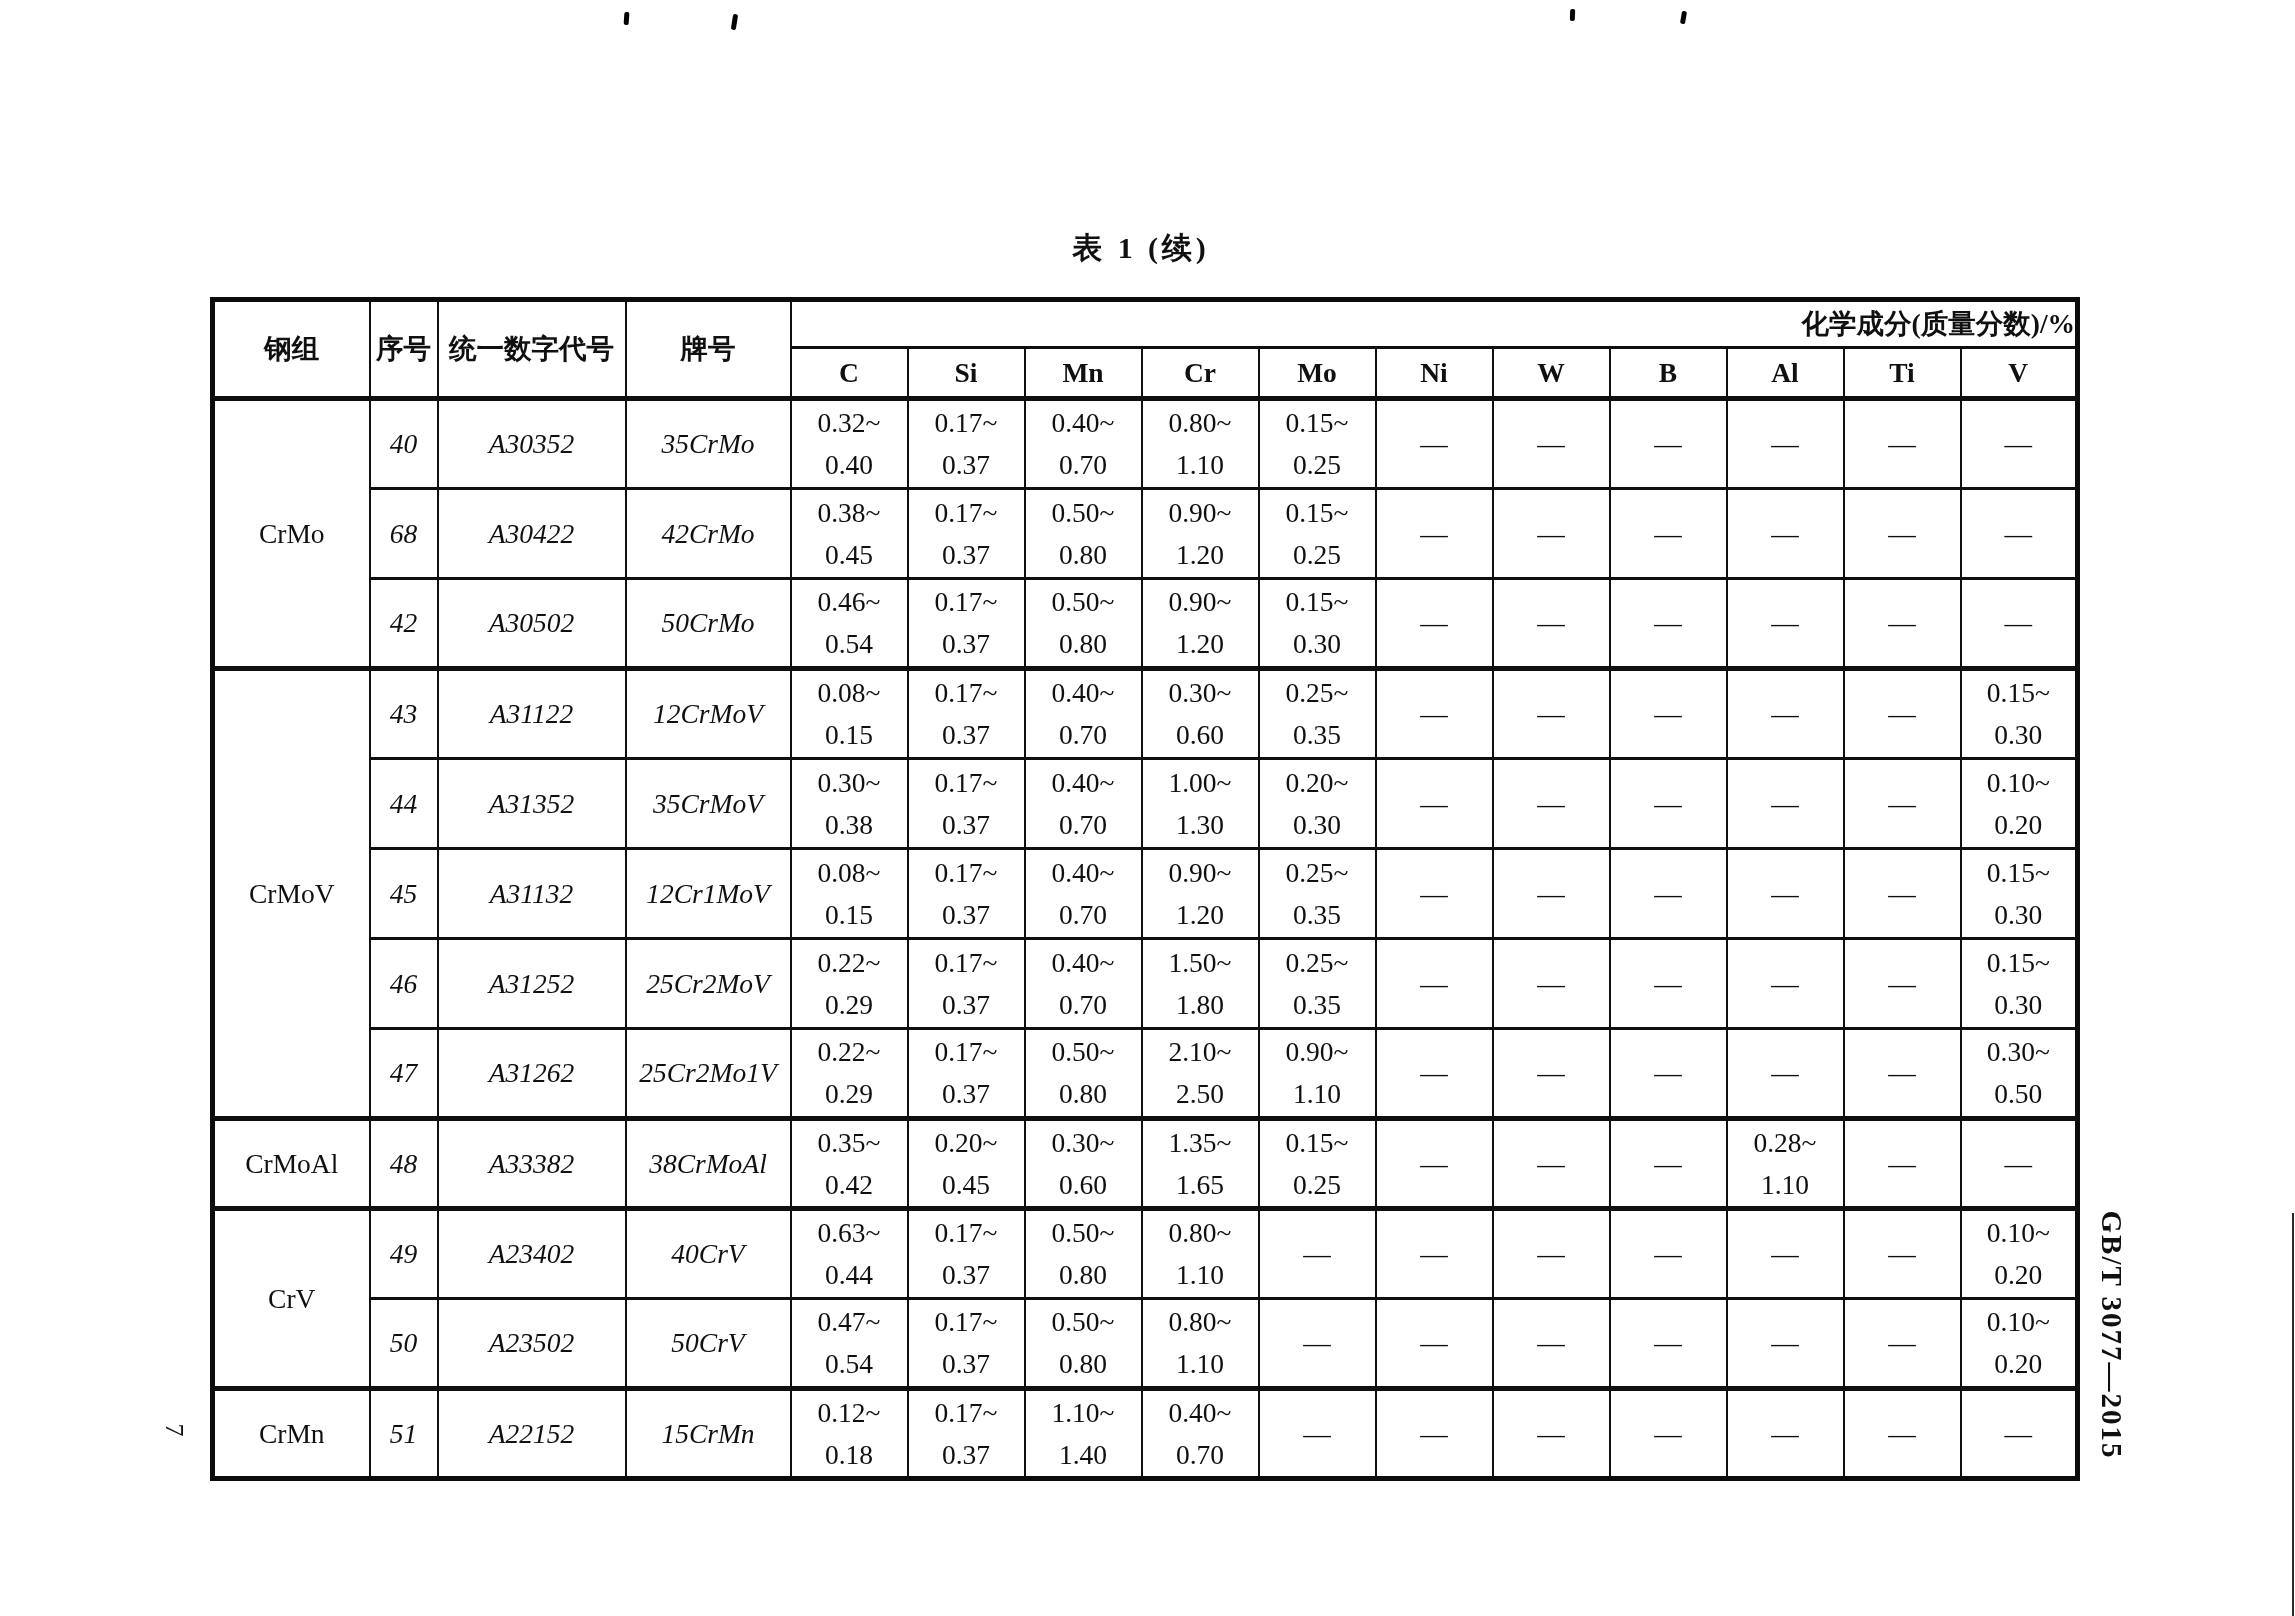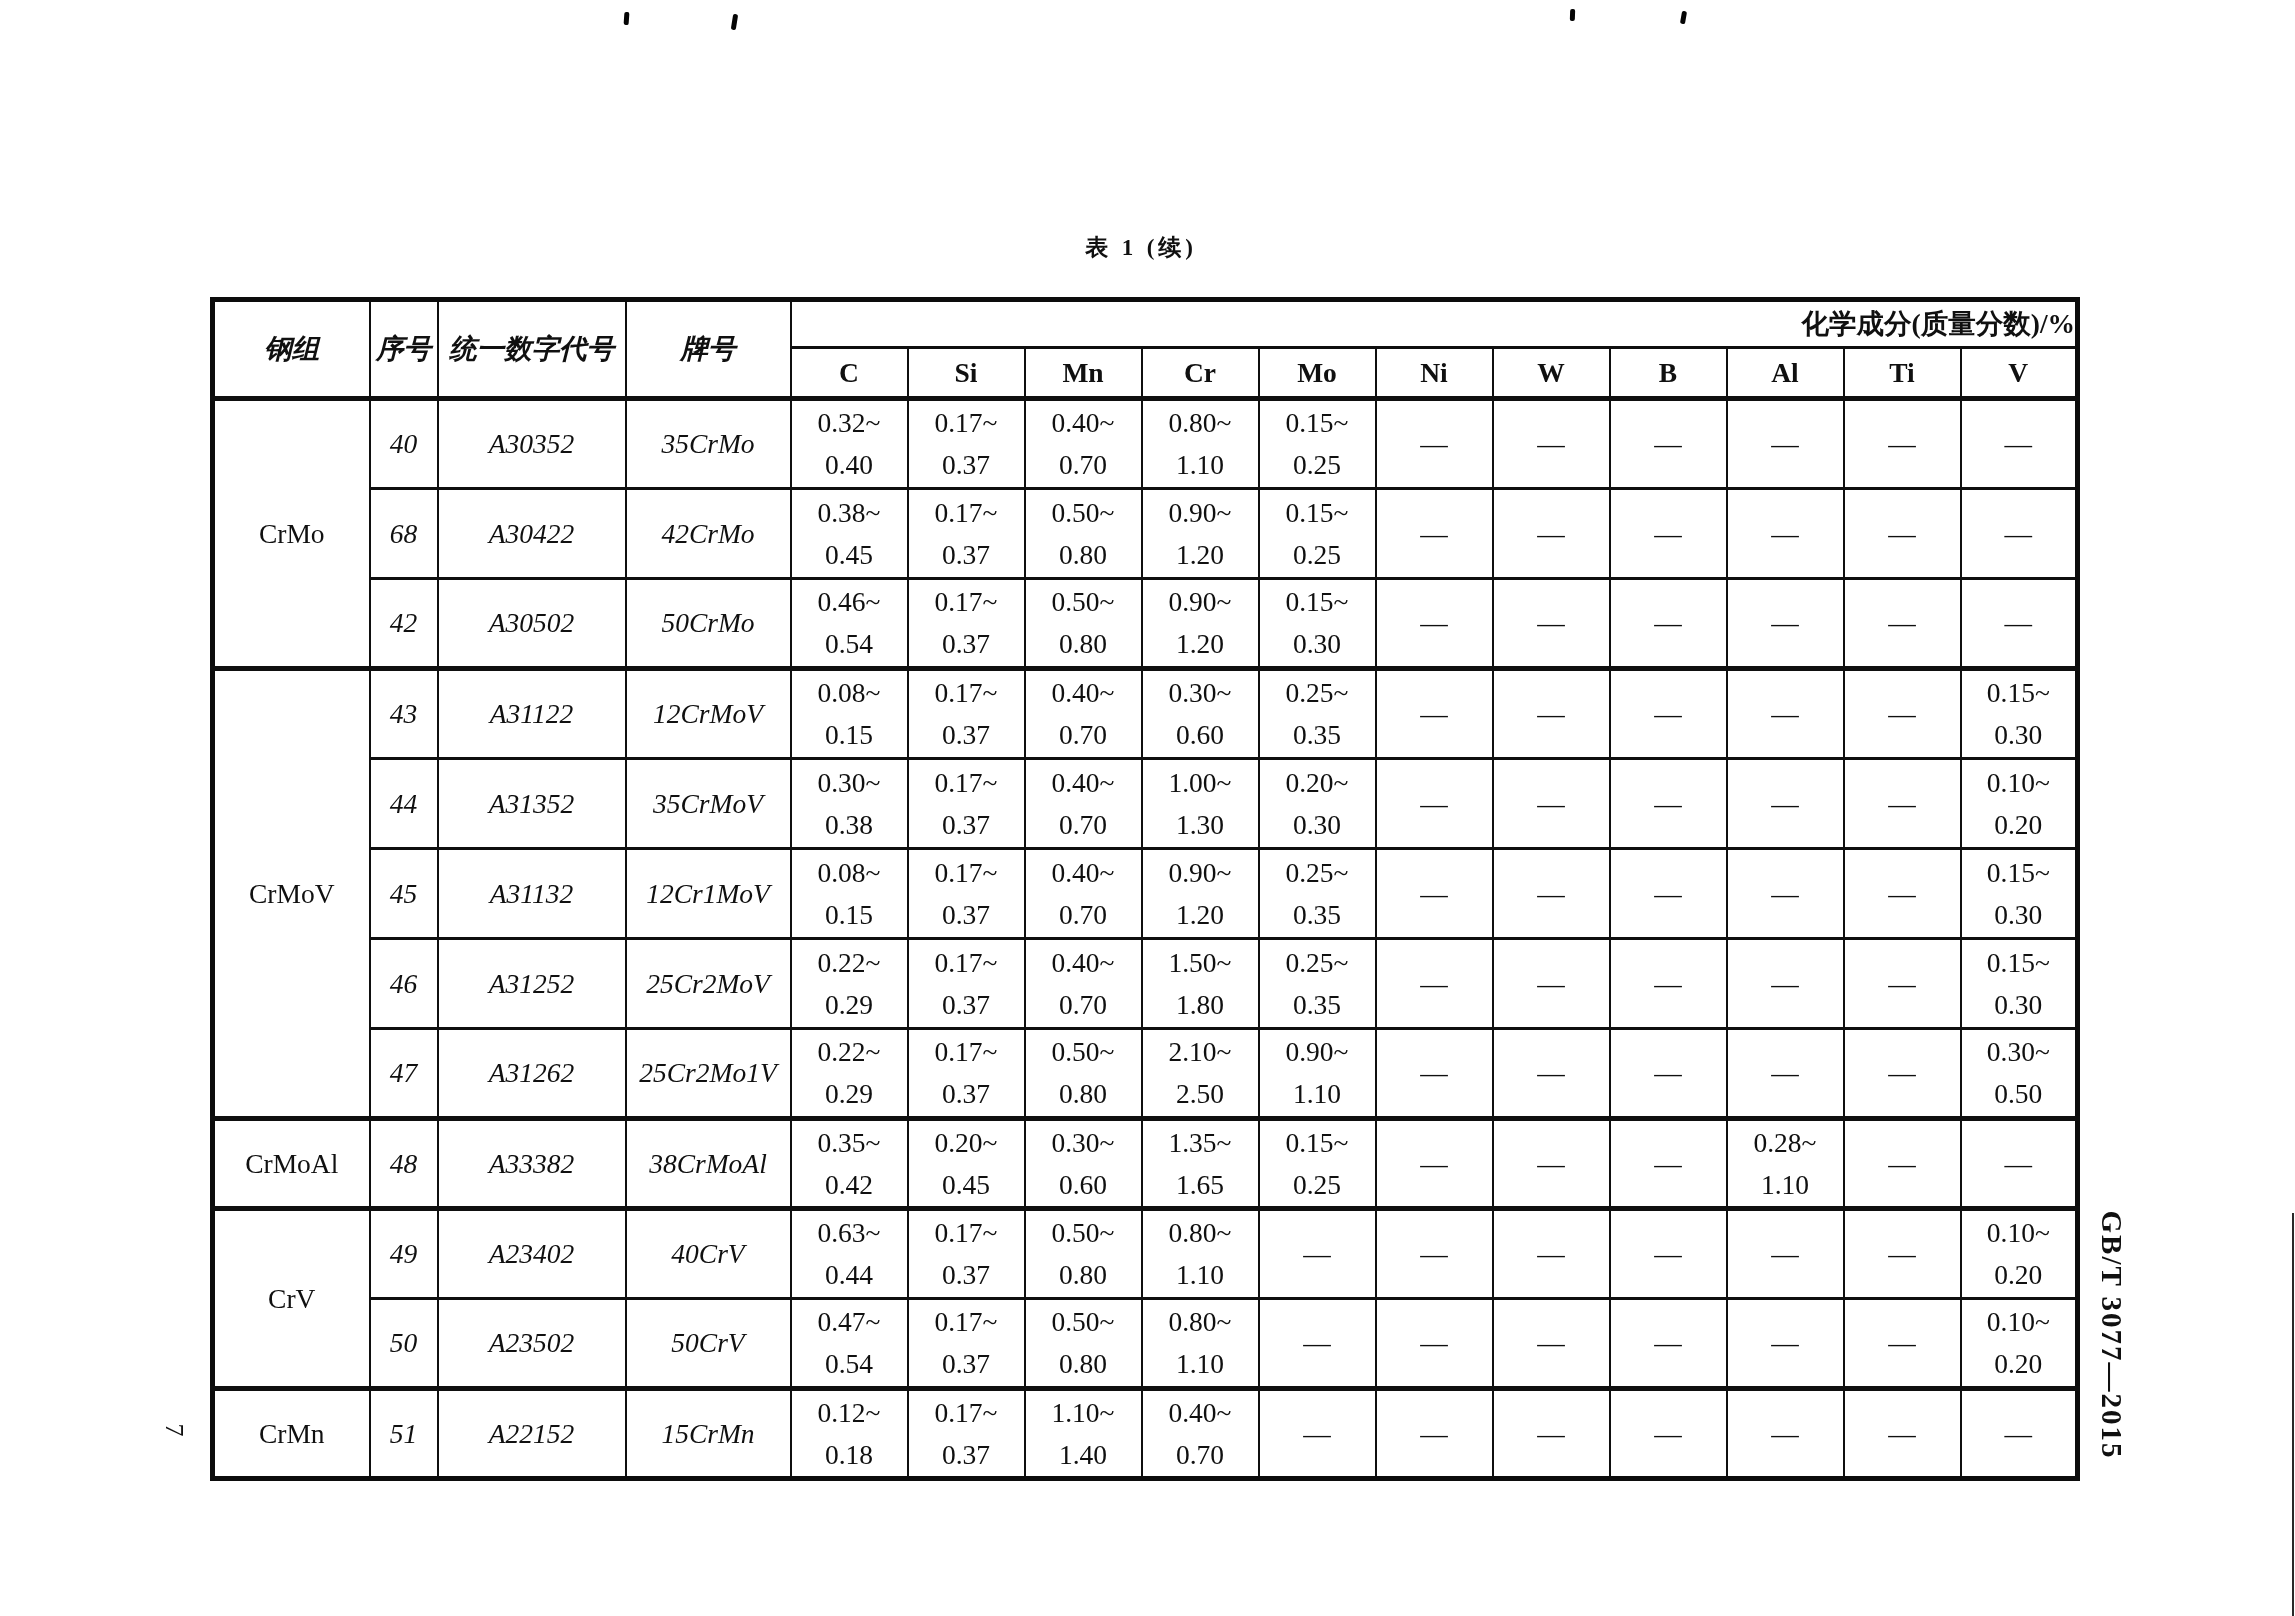--- a/index.html
+++ b/index.html
@@ -11,41 +11,41 @@
   
   .speck { position:absolute; width:4.6px; height:13px; background:#050505; border-radius:2px; }
   .speck.s1 { left:624px;  top:11.8px; transform:rotate(4deg); }
   .speck.s2 { left:732px; top:14.4px; transform:rotate(9deg); height:15.7px; }
   .speck.s3 { left:1570px; top:9.2px; transform:rotate(2deg); height:11.8px; }
   .speck.s4 { left:1681px; top:10.5px; transform:rotate(10deg); height:13px; }
   .edge-artifact { position:absolute; right:1.3px; top:1213px; width:2px; height:403px; background:#2a2a2a; }
 
   .title {
     position:absolute; left:210px; top:227px; width:1862px; height:42px;
-    text-align:center; font-size:23px; font-weight:bold; letter-spacing:3.9px; line-height:42px;
+    text-align:center; font-size:30px; font-weight:bold; letter-spacing:3.9px; line-height:42px;
   }
 
   table.comp {
     position:absolute; left:210px; top:297px; width:1862px; height:1175px;
     border-collapse:collapse; table-layout:fixed;
     border:5.9px solid #0c0c0c;
   }
   table.comp th, table.comp td {
     border:2.6px solid #0f0f0f;
     border-top-width:3.3px; border-bottom-width:3.3px;
     padding:0; text-align:center; vertical-align:middle;
     font-size:27.5px; line-height:1.15;
     overflow:hidden;
   }
   thead tr.head-main { height:48px; }
   thead tr.head-sub  { height:51px; }
   thead th { font-weight:bold; }
   thead th.comp-head { border-bottom-width:3.3px;text-align:right; }
   thead tr.head-sub th { border-bottom-width:5.2px; }
-  thead th[rowspan] { border-bottom-width:5.2px;font-style:italic; }
+  thead th[rowspan] { border-bottom-width:5.2px; }
   tbody tr { height:90px; }
   tbody tr.group-start td { border-top-width:5.2px; }
 
   td.group-cell { font-size:27.5px; }
   td.serial-cell, td.code-cell, td.grade-cell { font-size:27.5px;font-style:italic; }
   td.value-cell .r1 { margin-bottom:14.4px; }
   td.value-cell .r1, td.value-cell .r2 { line-height:1; }
   td.dash-cell { font-size:27.5px; }
 
   .side-code {

